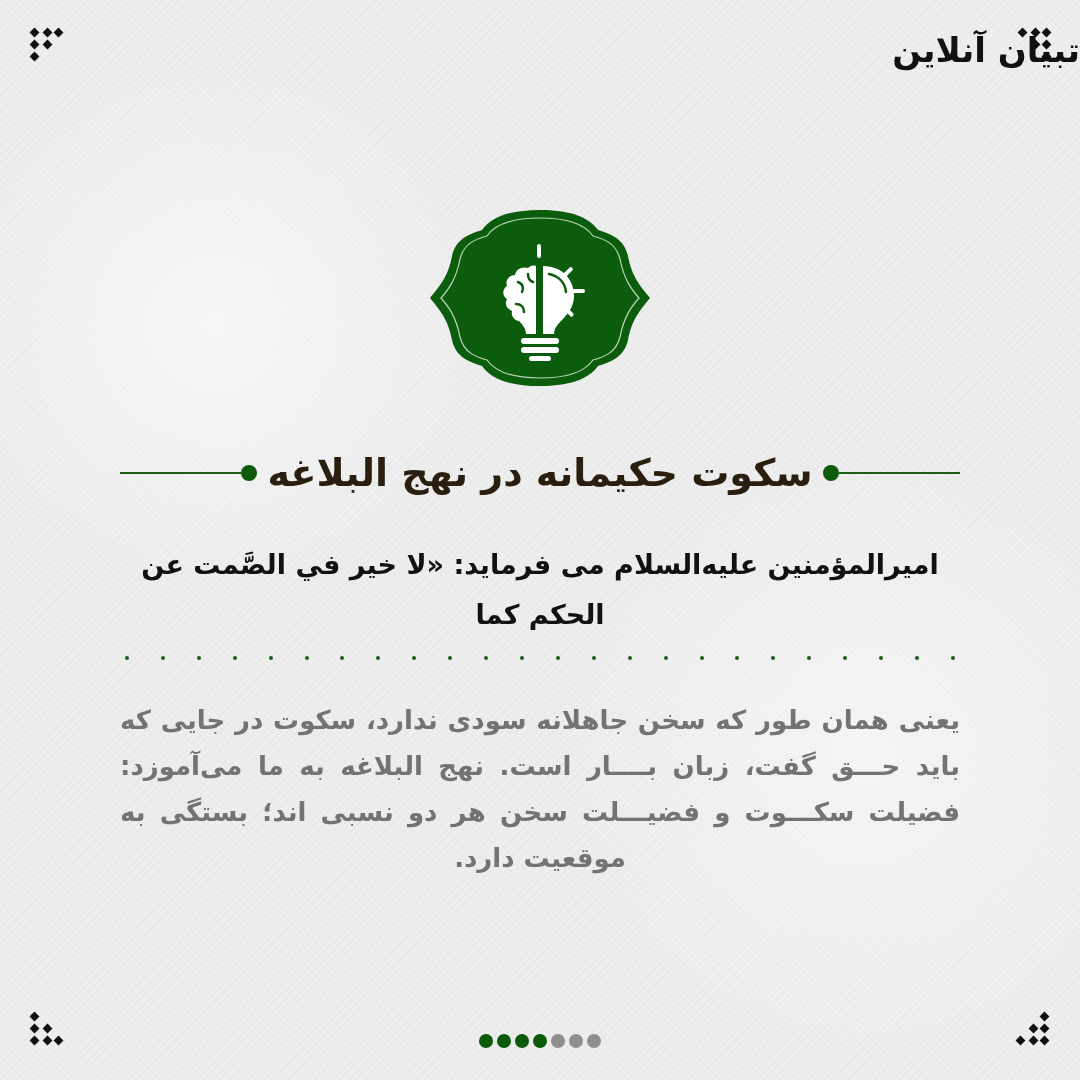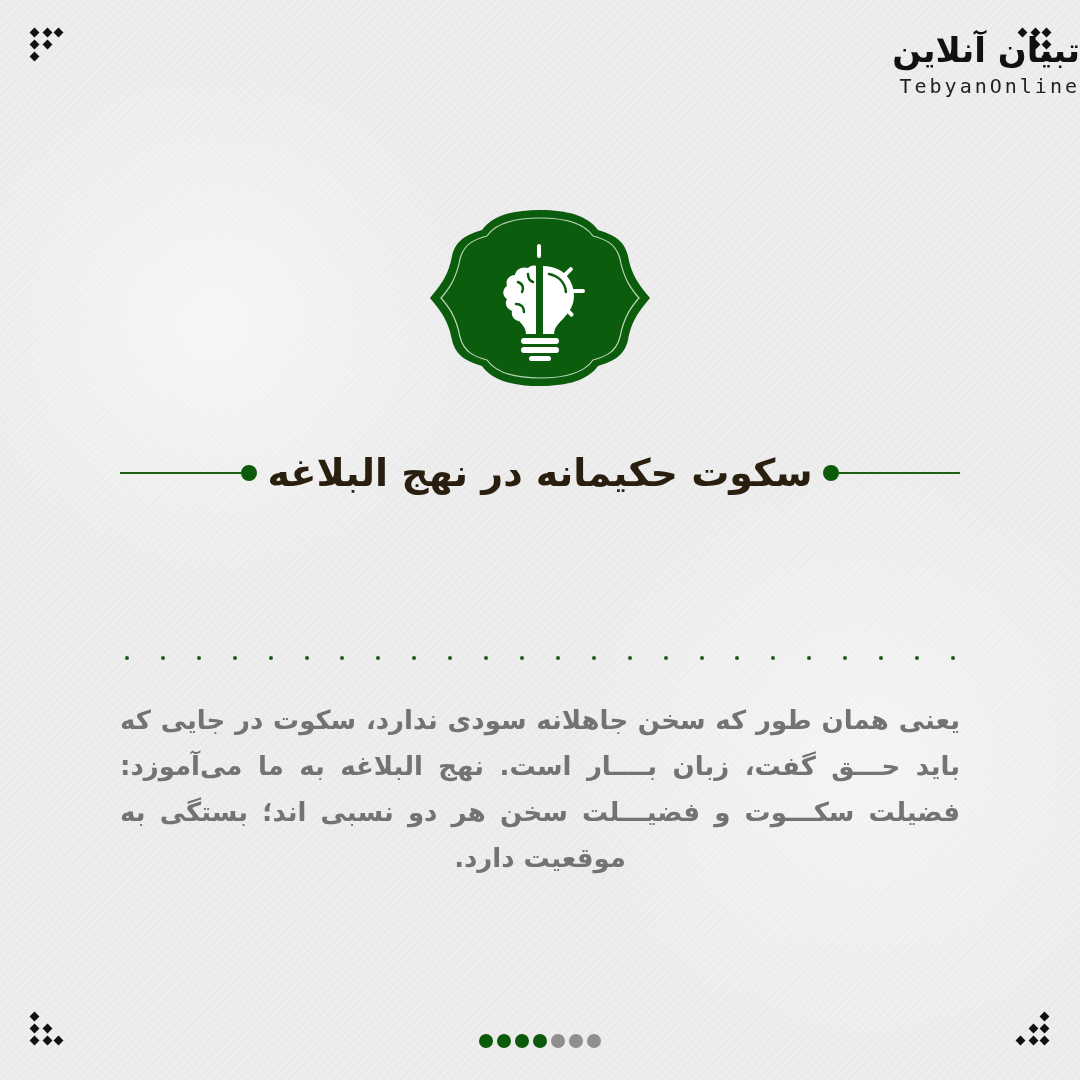--- a/index.html
+++ b/index.html
@@ -150,21 +150,20 @@
       <rect x="27" y="15" width="7" height="7" transform="rotate(45 30.5 18.5)"></rect>
       <rect x="3" y="27" width="7" height="7" transform="rotate(45 6.5 30.5)"></rect>
       <rect x="16" y="27" width="7" height="7" transform="rotate(45 19.5 30.5)"></rect>
       <rect x="27" y="27" width="7" height="7" transform="rotate(45 30.5 30.5)"></rect>
     </g>
   </svg>
 </div>
 
 <div class="logo">
   <div class="logo-fa">تبیان آنلاین</div>
-  <div class="logo-en">TebyanOnline</div>
 </div>
 
 <div class="badge">
   <svg viewBox="0 0 224 180">
 
     <path d="M112 2
              C 140 2, 160 8, 170 22
              C 182 26, 196 30, 200 48
              C 204 70, 214 80, 222 90
              C 214 100, 204 110, 200 132
@@ -224,20 +223,21 @@
 
 <div class="title-row">
   <div class="title-line"></div>
   <div class="title-dot"></div>
   <div class="title-text">سکوت حکیمانه در نهج البلاغه</div>
   <div class="title-dot"></div>
   <div class="title-line"></div>
 </div>
 
 <div class="quote">
+  <div>امیرالمؤمنین علیه‌السلام می فرماید: «لا خیر في الصَّمت عن الحکم کما</div>
 </div>
 
 <div class="dots" id="dots">
     <span style="background: rgb(31, 90, 28);"></span>
     <span style="background: rgb(31, 90, 28);"></span>
     <span style="background: rgb(31, 90, 28);"></span>
     <span style="background: rgb(31, 90, 28);"></span>
     <span style="background: rgb(31, 90, 28);"></span>
     <span style="background: rgb(31, 90, 28);"></span>
     <span style="background: rgb(31, 90, 28);"></span>

